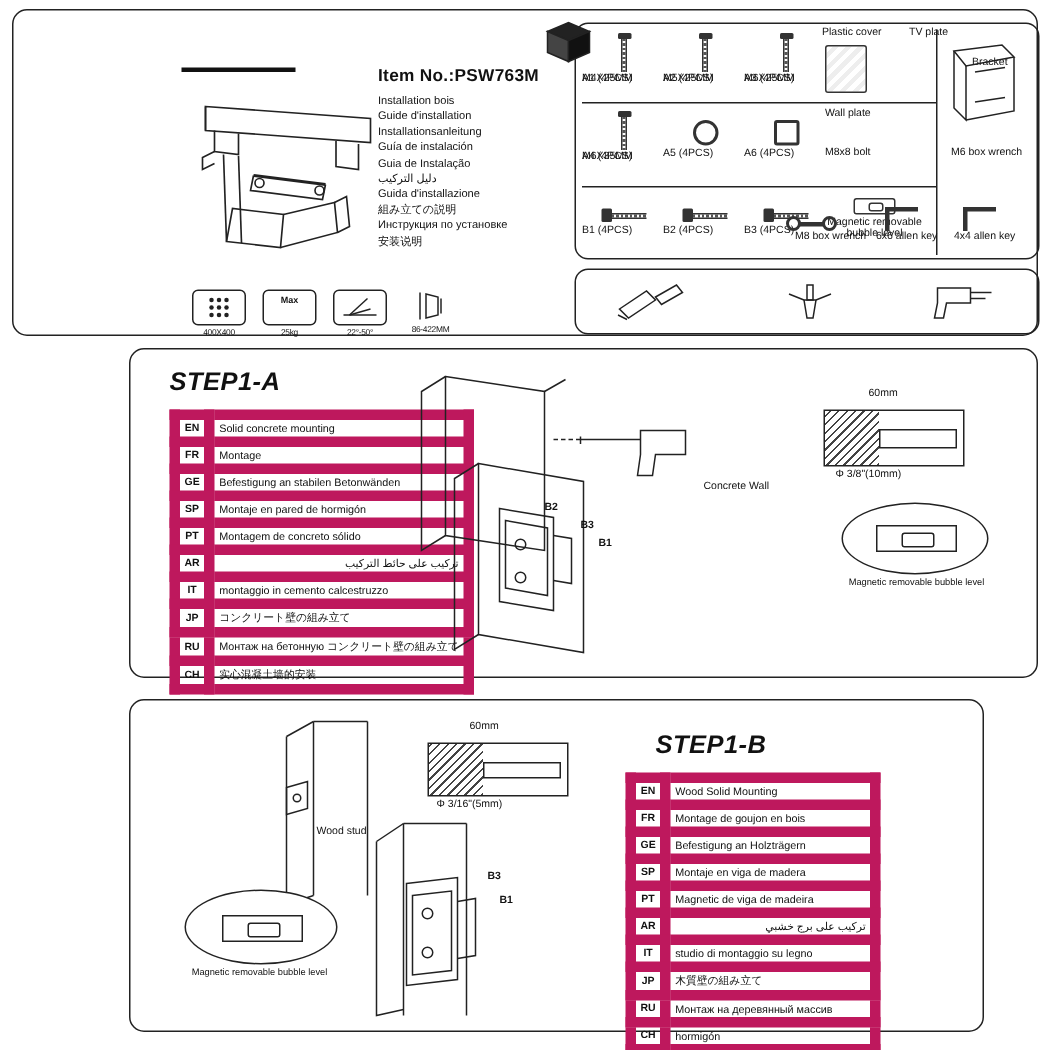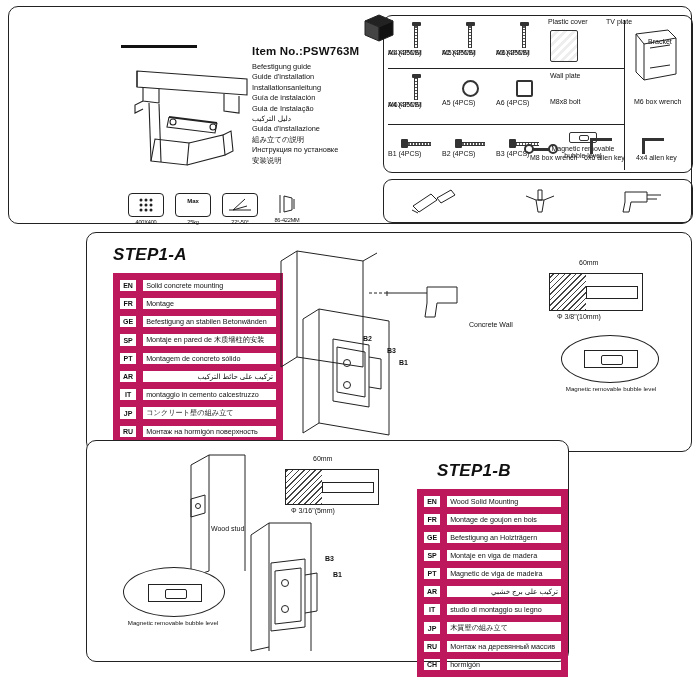--- a/index.html
+++ b/index.html
@@ -55,21 +55,21 @@
   .bolt .hd{position:absolute;left:0;top:0;width:7px;height:9px;background:#333;border-radius:1px;}
   .bolt .sh{position:absolute;left:7px;top:2.5px;width:23px;height:4px;background:repeating-linear-gradient(90deg,#555 0 1.5px,#fff 1.5px 3px);border-top:1px solid #333;border-bottom:1px solid #333;box-sizing:border-box;}
   .hw-sep{position:absolute;background:#222;}
 
   
   #tools{position:absolute;left:374px;top:172px;width:310px;height:44px;border:1px solid #222;border-radius:9px;box-sizing:border-box;display:flex;align-items:center;justify-content:space-around;}
   .tool{width:52px;height:30px;position:relative;}
 
   
   #step1a{left:86px;top:232px;width:606px;height:220px;}
-  #step1b{left:86px;top:440px;width:483px;height:222px;}
+  #step1b{left:86px;top:466px;width:570px;height:222px;}
   .step-title{position:absolute;font-family:"Liberation Sans",sans-serif;font-weight:bold;font-style:italic;font-size:17px;letter-spacing:.3px;}
 
   
   .ltable{position:absolute;border-collapse:collapse;font-size:7.2px;}
   .ltable td{border:7px solid #be185d;padding:1px 3px;height:12.5px;box-sizing:border-box;vertical-align:middle;}
   .ltable td.code{width:17px;text-align:center;font-weight:bold;font-size:7px;}
   .ltable td.txt{width:140px;white-space:nowrap;}
   .ltable td.rtl{direction:rtl;text-align:right;}
 
   
@@ -109,21 +109,21 @@
           <circle cx="44" cy="57" r="3"></circle>
           <circle cx="84" cy="62" r="3"></circle>
           <path d="M14 36 L6 40 L6 48 L14 44"></path>
         </g>
       </svg>
     </div>
 
     <div id="item-no">Item No.:PSW763M</div>
 
     <div class="langlist">
-      <div>Befestigung guide</div>
+      <div>Installation bois</div>
       <div>Guide d'installation</div>
       <div>Installationsanleitung</div>
       <div>Guía de instalación</div>
       <div>Guia de Instalação</div>
       <div>دليل التركيب</div>
       <div>Guida d'installazione</div>
       <div>組み立ての説明</div>
       <div>Инструкция по установке</div>
       <div>安装说明</div>
     </div>
@@ -375,41 +375,41 @@
       <tr>
             <td class="code">FR</td>
             <td class="txt">Montage</td>
           </tr>
       <tr>
             <td class="code">GE</td>
             <td class="txt">Befestigung an stabilen Betonwänden</td>
           </tr>
       <tr>
             <td class="code">SP</td>
-            <td class="txt">Montaje en pared de 木质墙柱的安装</td>
+            <td class="txt">Montaje en pared de hormigón</td>
           </tr>
       <tr>
             <td class="code">PT</td>
             <td class="txt">Montagem de concreto sólido</td>
           </tr>
       <tr>
             <td class="code">AR</td>
             <td class="txt rtl">تركيب على حائط التركيب</td>
           </tr>
       <tr>
             <td class="code">IT</td>
             <td class="txt">montaggio in cemento calcestruzzo</td>
           </tr>
       <tr>
             <td class="code">JP</td>
             <td class="txt">コンクリート壁の組み立て</td>
           </tr>
       <tr>
             <td class="code">RU</td>
-            <td class="txt">Монтаж на hormigón поверхность</td>
+            <td class="txt">Монтаж на бетонную コンクリート壁の組み立て</td>
           </tr>
       <tr>
             <td class="code">CH</td>
             <td class="txt">实心混凝土墙的安装</td>
           </tr>
     </tbody>
       </table>
 
     <div style="position:absolute;left:190px;top:14px;">
       <svg width="260" height="200" viewBox="0 0 260 200">

